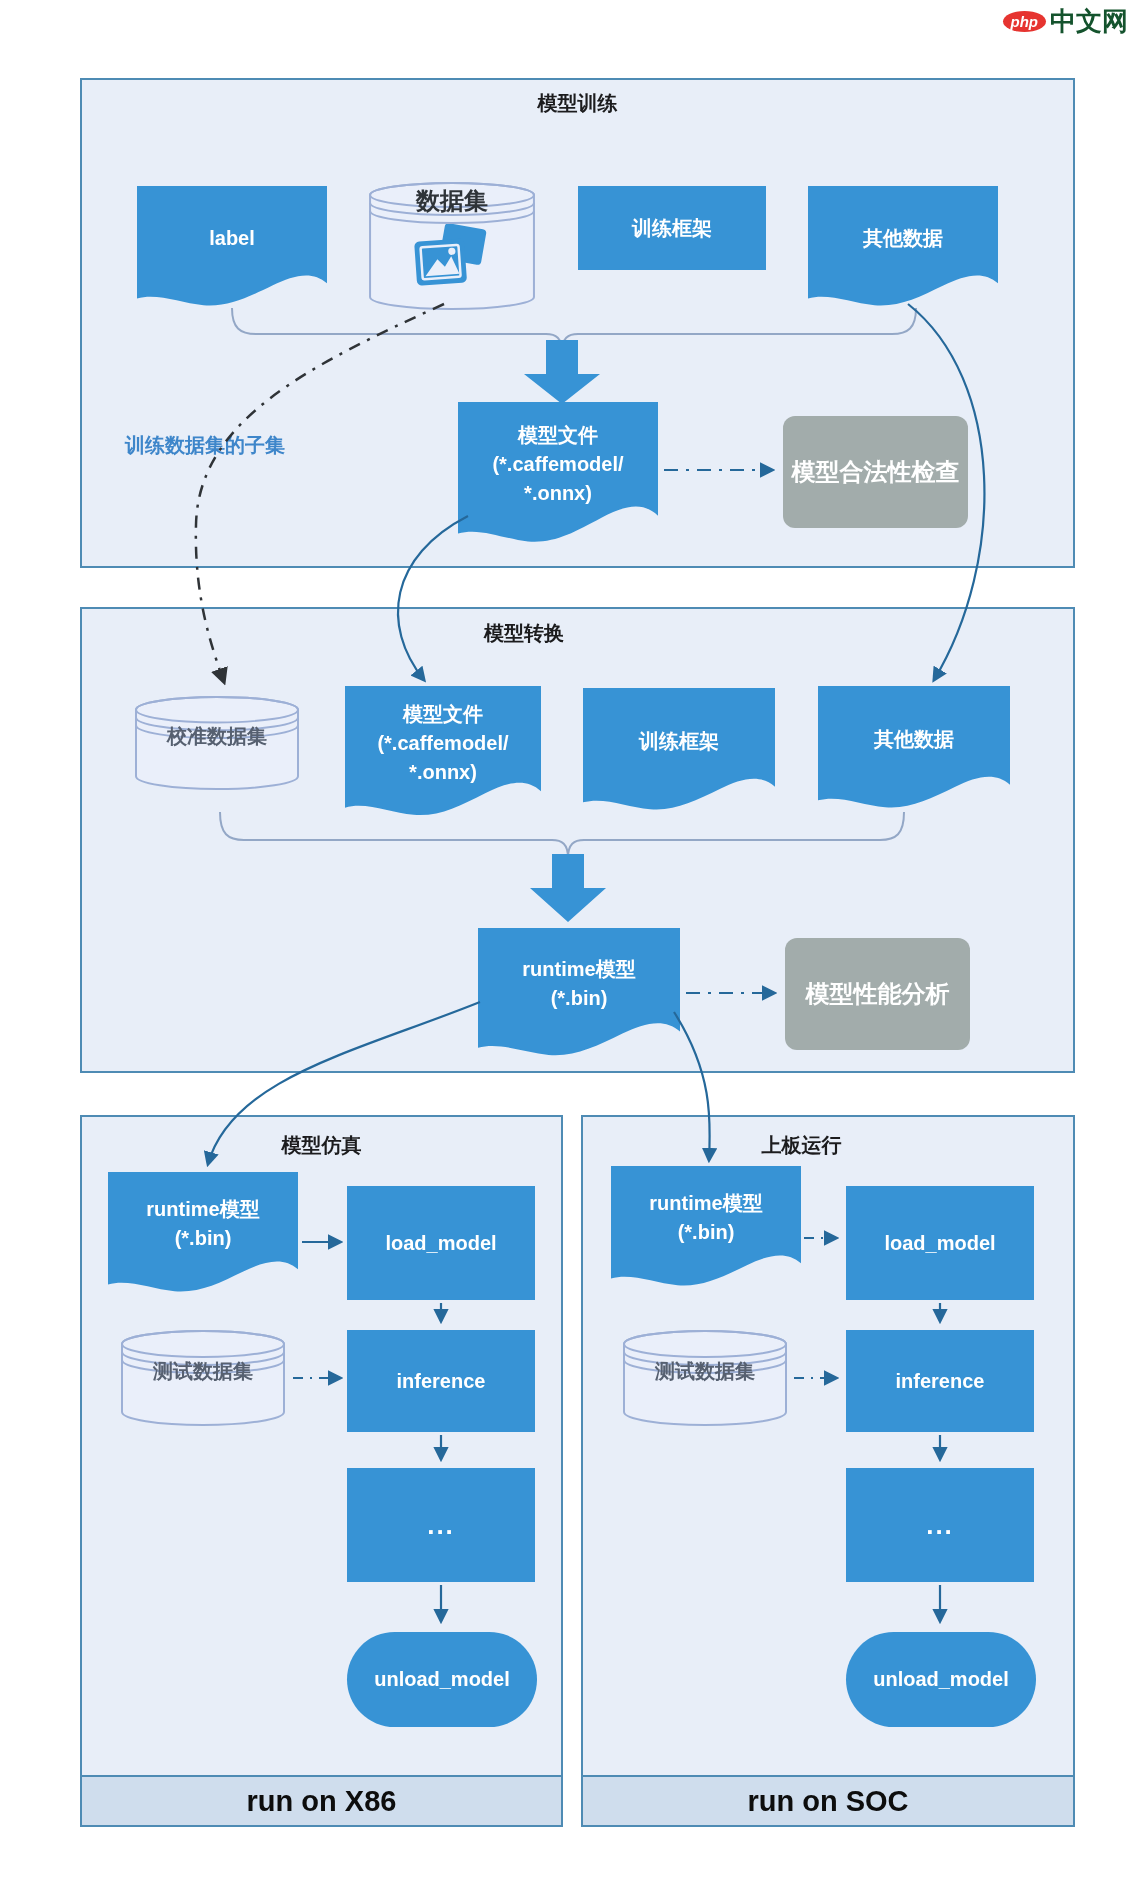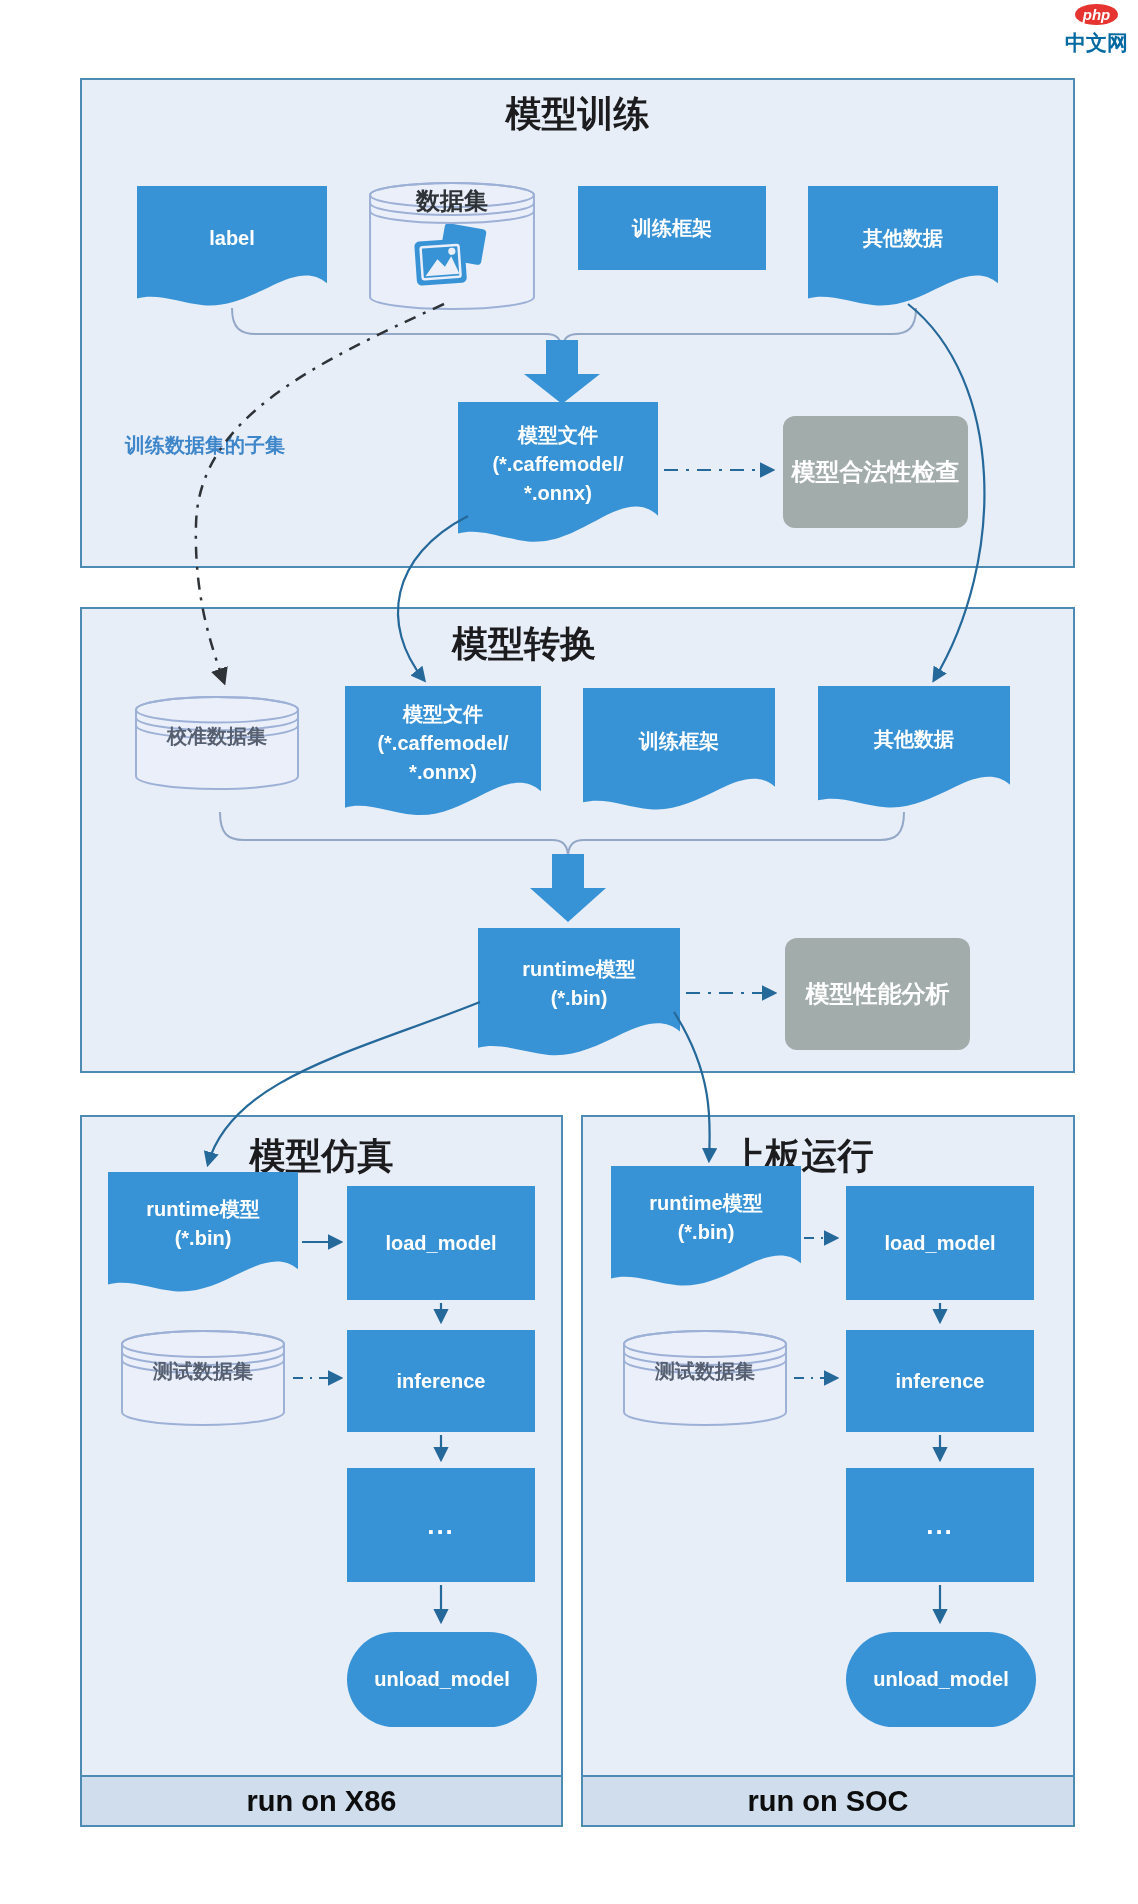--- a/index.html
+++ b/index.html
@@ -5,21 +5,21 @@
   :root{
     --panel-bg:#e8eef8; --panel-border:#4e8bb4; --shape-blue:#3793d5; --shape-gray:#a2acab;
     --footer-bg:#cfdded; --connector:#25689a; --connector-dark:#2f3337; --brace:#93a7c6;
     --cylinder-stroke:#9db0d6; --cylinder-fill:#eaeffa; --text-dark:#1c1c1e; --label-blue:#3e86ca;
     --logo-red:#e63430;
   }
   html,body{margin:0;padding:0;background:#fff;}
   .stage{position:relative;width:1138px;height:1904px;background:#fff;overflow:hidden;
          font-family:"Liberation Sans",sans-serif;}
   .panel{position:absolute;background:var(--panel-bg);border:2px solid var(--panel-border);box-sizing:border-box;}
-  .ptitle{position:absolute;text-align:center;font-size:36px;font-weight:700;color:var(--text-dark);}
+  .ptitle{position:absolute;text-align:center;font-size:20px;font-weight:700;color:var(--text-dark);}
   .box{position:absolute;background:var(--shape-blue);color:#fff;display:flex;align-items:center;
        justify-content:center;font-size:20px;font-weight:700;text-align:center;box-sizing:border-box;}
   .graybox{background:var(--shape-gray);font-size:24px;font-weight:700;border-radius:12px;}
   .pill{border-radius:58px;}
   .dots{font-size:26px;letter-spacing:2px;}
   .doc{position:absolute;}
   .doc svg{position:absolute;left:0;top:0;width:100%;height:100%;}
   .docfill{fill:var(--shape-blue);}
   .doc .txt{position:absolute;left:0;right:0;top:0;bottom:20px;display:flex;flex-direction:column;
             align-items:center;justify-content:center;color:#fff;font-weight:700;font-size:20px;
@@ -29,24 +29,24 @@
   .cylbody{fill:var(--cylinder-fill);stroke:var(--cylinder-stroke);stroke-width:2;}
   .cylline{fill:none;stroke:var(--cylinder-stroke);stroke-width:2;}
   .cyl .txt{position:absolute;left:0;right:0;text-align:center;font-weight:700;}
   .cyl-mid .txt{top:30%;font-size:20px;color:#566070;}
   .cyl-top .txt{top:5px;font-size:24px;color:#2e3338;}
   .note{position:absolute;color:var(--label-blue);font-size:20px;font-weight:700;text-align:center;}
   .footer{position:absolute;background:var(--footer-bg);border-top:2px solid var(--panel-border);
           box-sizing:border-box;display:flex;align-items:center;justify-content:center;
           font-size:29px;font-weight:600;color:#0d0d0d;}
   .overlay{position:absolute;left:0;top:0;pointer-events:none;}
-  .logo{position:absolute;right:10px;top:4px;display:flex;align-items:center;gap:4px;flex-direction:column;}
+  .logo{position:absolute;right:10px;top:4px;display:flex;align-items:center;gap:4px;}
   .logo-badge{background:var(--logo-red);color:#fff;font-style:italic;font-weight:700;font-size:15px;
               padding:3px 8px;border-radius:50% / 50%;line-height:1;}
-  .logo-site{color:#0369a1;font-size:21px;font-weight:700;text-align:right;}
+  .logo-site{color:#14532d;font-size:26px;font-weight:700;text-align:right;}
   .conn{fill:none;stroke:var(--connector);stroke-width:2.2;}
   .conn-dark{fill:none;stroke:var(--connector-dark);stroke-width:2.5;}
   .brace{fill:none;stroke:var(--brace);stroke-width:2;}
   .block-arrow{fill:var(--shape-blue);}
 </style>
 </head>
 <body>
 
 <div class="stage">
 

